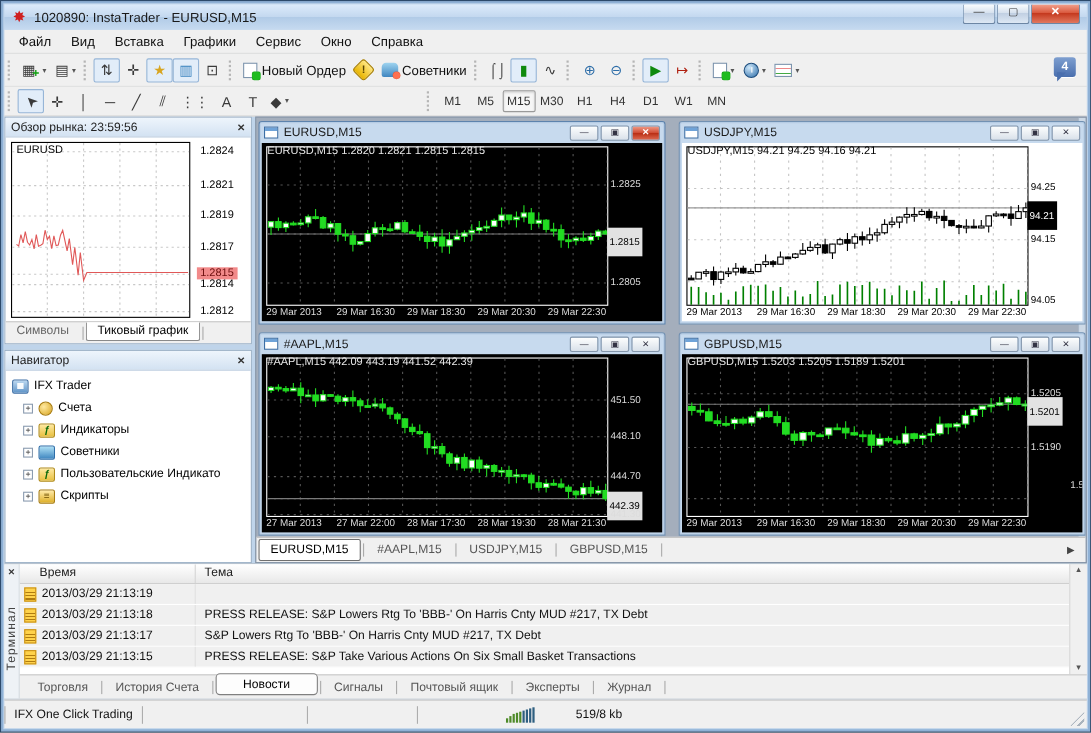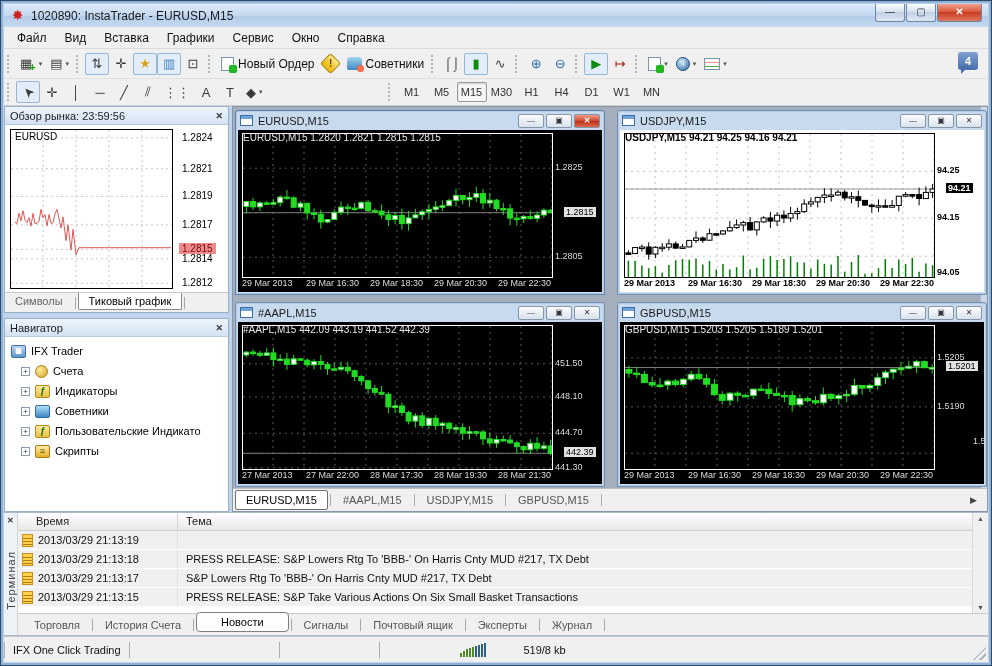--- a/index.html
+++ b/index.html
@@ -91,30 +91,30 @@
      border-radius:3px 3px 0 0;box-shadow:0 0 0 1px #b6cce4 inset;}
   .chart-window.active{border-color:#5d83ad;}
   .cw-title{height:19px;display:flex;align-items:center;padding:0 4px;font-size:11px;color:#1a1a1a;}
   .cw-icon{width:13px;height:11px;background:#fff;border:1px solid #3c6ea5;margin-right:5px;
      background-image:linear-gradient(#6fa3d8 0 3px,transparent 3px);}
   .cw-btns{margin-left:auto;display:flex;gap:2px;}
   .cw-btn{width:26px;height:14px;border:1px solid #8496ab;border-radius:2px;font-size:8px;line-height:12px;
      text-align:center;color:#334;background:linear-gradient(#fdfefe,#d9e1ea);}
   .cw-btn.close-red{background:linear-gradient(#f09a86,#ce4830 50%,#b92e14 51%,#dd6950);color:#fff;font-weight:bold;}
   .cw-client{position:absolute;left:2px;right:2px;bottom:2px;top:19px;background:#000;overflow:hidden;}
-  .cw-client.light{background:#fff;font-weight:bold;}
+  .cw-client.light{background:#fff;}
   .cw-plot{position:absolute;left:4px;top:3px;}
   .cw-plot svg{display:block;border:1px solid #fff;}
   .cw-client.light .cw-plot svg{border-color:#000;}
   .cw-info{position:absolute;left:5px;top:2px;font-size:10px;color:#e8e8e8;white-space:nowrap;}
   .cw-client.light .cw-info{color:#000;}
   .cw-scale{position:absolute;top:3px;right:0;width:50px;font-size:9px;color:#dcdcdc;}
   .cw-client.light .cw-scale{color:#000;}
   .cw-scale .pl{position:absolute;left:3px;white-space:nowrap;}
-  .cw-scale .pl.marker{background:#e2e2e2;color:#000;padding:0 2px;left:12px;}
+  .cw-scale .pl.marker{background:#e2e2e2;color:#000;padding:8px 2px;left:0;}
   .cw-client.light .cw-scale .pl.marker{background:#000;color:#fff;}
   .cw-times{position:absolute;left:4px;bottom:1px;height:13px;font-size:9px;color:#dcdcdc;width:312px;}
   .cw-client.light .cw-times{color:#000;}
   .cw-times span{position:absolute;top:0;white-space:nowrap;}
   
   .chart-tabs{position:absolute;left:0;right:0;bottom:0;height:23px;background:#f0f0f0;border-top:1px solid #c0c0c0;
      display:flex;align-items:center;padding-left:2px;font-size:11px;}
   .ctab{padding:3px 10px;color:#555;}
   .ctab.active{background:#fff;border:1px solid #707070;border-radius:2px;color:#000;}
   .ctab-arrow{margin-left:auto;margin-right:10px;color:#444;font-size:9px;}

